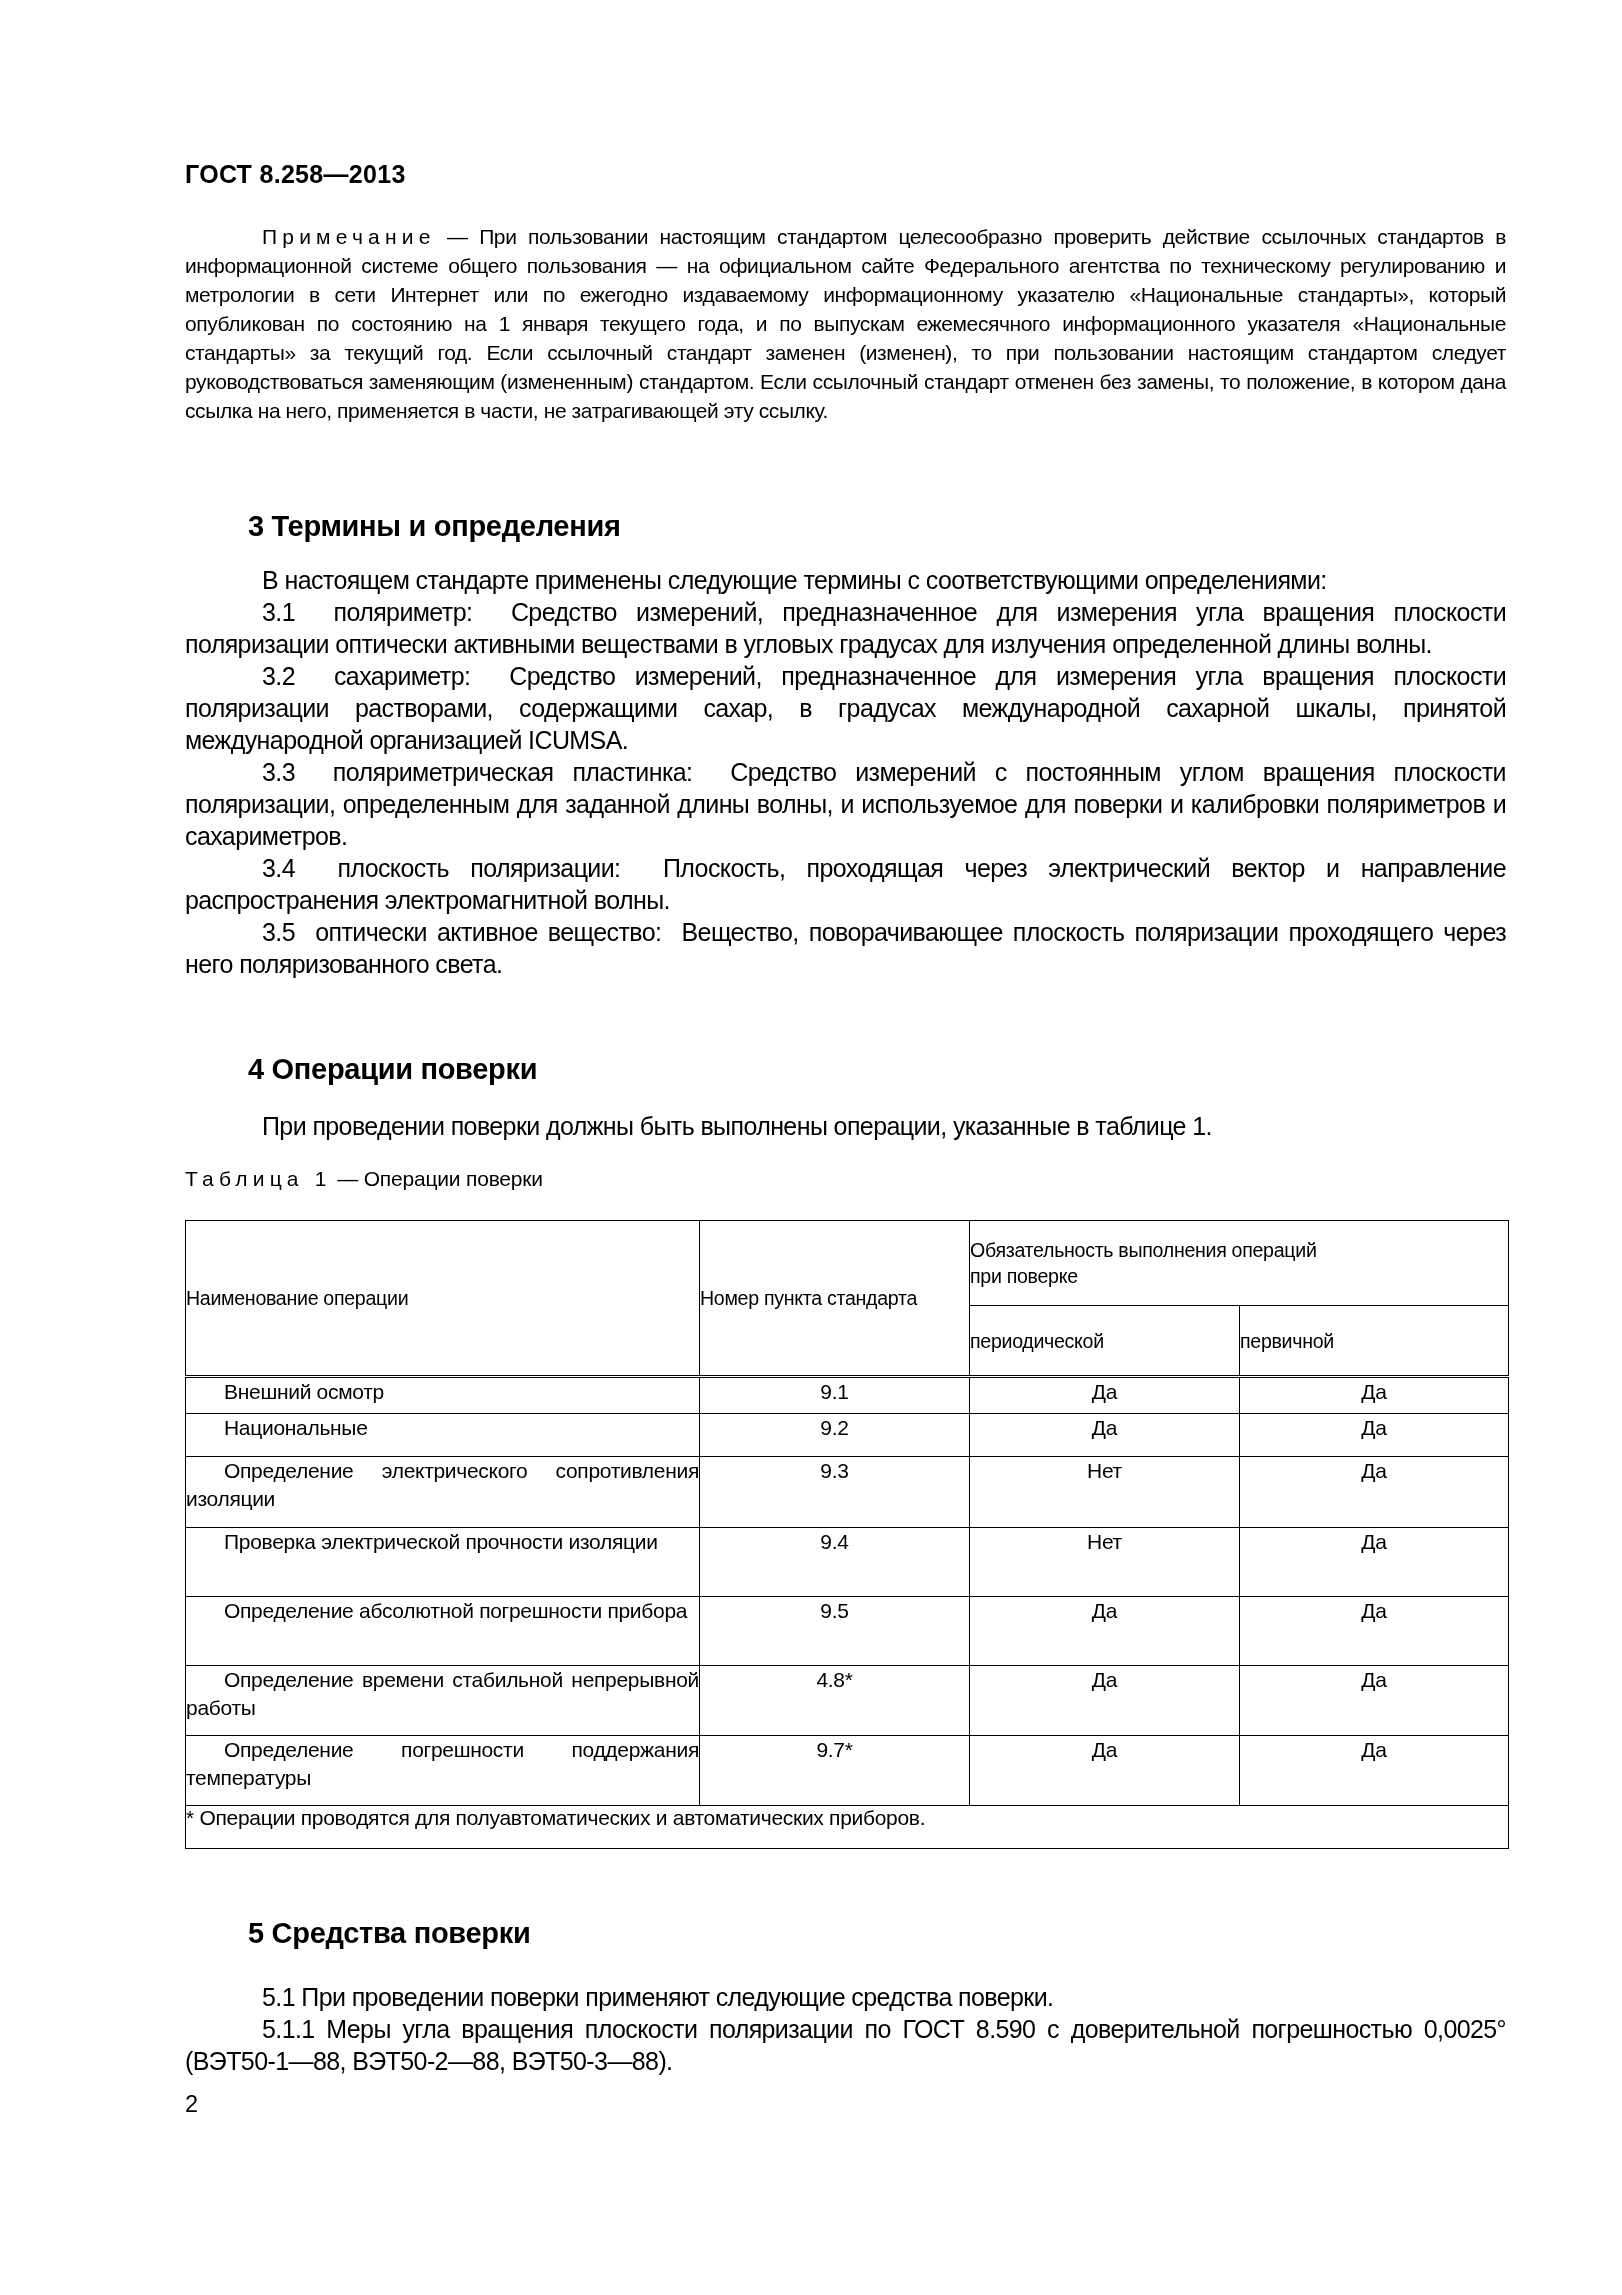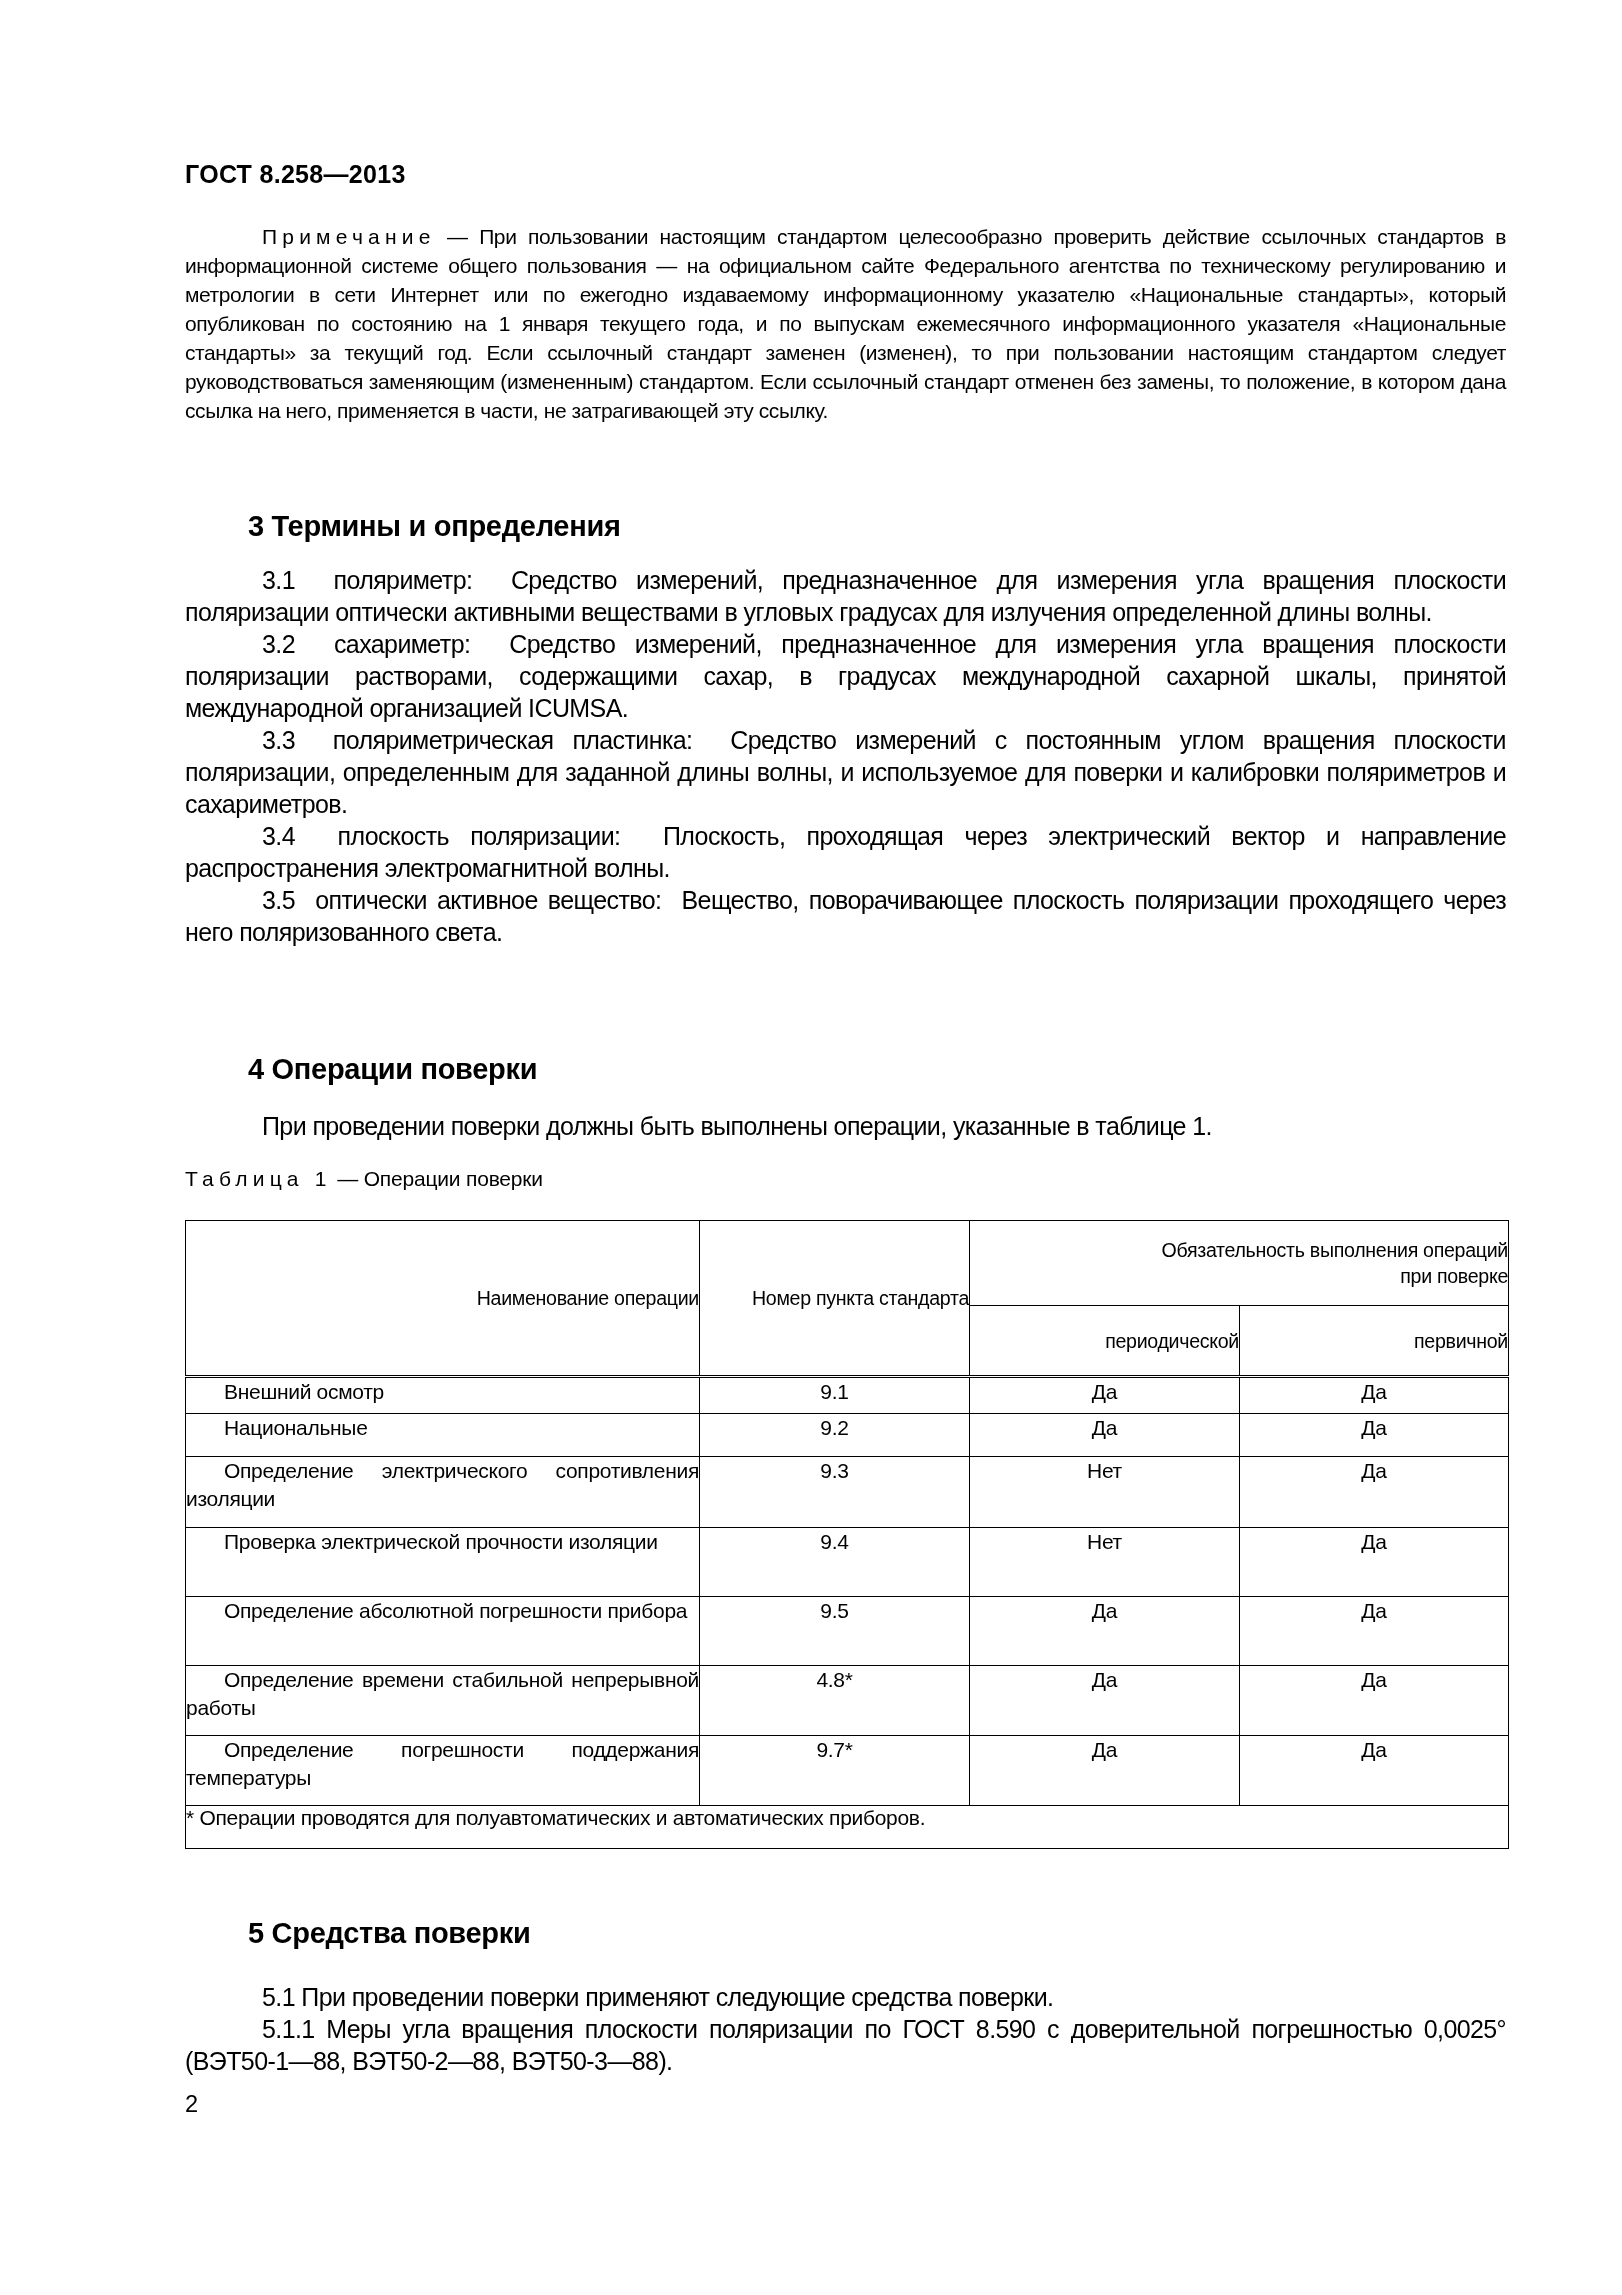--- a/index.html
+++ b/index.html
@@ -11,41 +11,42 @@
           text-align: justify; text-indent: 77px; letter-spacing: -0.4px; }
   .spaced { letter-spacing: 5.2px; }
   .h2 { left: 248px; font-size: 29px; font-weight: bold; letter-spacing: -0.3px; margin-top: 8px; }
   .body { left: 185px; width: 1321px; font-size: 25px; line-height: 32px; text-align: justify; letter-spacing: -0.6px; }
   .body p { margin: 0; text-indent: 77px; }
   .body b { font-weight: normal; }
   .caption { left: 185px; top: 1167px; font-size: 21px; letter-spacing: -0.2px; }
   table.ops { position: absolute; left: 185px; top: 1220px; width: 1322px; border-collapse: collapse;
               font-size: 21px; letter-spacing: -0.3px; table-layout: fixed; }
   table.ops th, table.ops td { border: 1px solid #000; padding: 0; vertical-align: top; font-weight: normal; }
-  table.ops th { vertical-align: middle; text-align: right; font-size: 19.6px; line-height: 26px; }
+  table.ops th { vertical-align: middle; text-align: left; font-size: 19.6px; line-height: 26px; }
   table.ops th.thin-l, table.ops td.thin-l { border-left-width: 0.7px; }
   .hdr-top { height: 84px; }
   .hdr-bot { height: 69px; }
   tr.dbl th { border-bottom: 3.9px double #000; }
   td.name { text-align: justify; text-align-last: left; padding: 13px 11.8px 0 11.8px; line-height: 27.5px; }
   td.name span { display: block; text-indent: 38px; }
   td.c { text-align: center; padding-top: 13px; line-height: 27.5px; }
   td.foot { padding: 14.4px 0 0 38px; height: 29px; }
   .footer-num { left: 185px; top: 2091px; font-size: 23.6px; }
 </style>
 </head>
 <body>
 
 <div class="abs doc-code">ГОСТ 8.258—2013</div>
 
 <div class="abs note"><span class="spaced">Примечание</span> <span>— При пользовании настоящим стандартом целесообразно проверить действие ссылочных стандартов в информационной системе общего пользования — на официальном сайте Федерального агентства по техническому регулированию и метрологии в сети Интернет или по ежегодно издаваемому информационному указателю «Национальные стандарты», который опубликован по состоянию на 1 января текущего года, и по выпускам ежемесячного информационного указателя «Национальные стандарты» за текущий год. Если ссылочный стандарт заменен (изменен), то при пользовании настоящим стандартом следует руководствоваться заменяющим (измененным) стандартом. Если ссылочный стандарт отменен без замены, то положение, в котором дана ссылка на него, применяется в части, не затрагивающей эту ссылку.</span></div>
 
 <div class="abs h2" style="top:502px">3  Термины и определения</div>
 
 <div class="abs body" style="top:564px">
+  <p>В настоящем стандарте применены следующие термины с соответствующими определениями:</p>
   <p><span>3.1</span>&nbsp;&nbsp;<b>поляриметр:</b>&nbsp;&nbsp;<span>Средство измерений, предназначенное для измерения угла вращения плоскости поляризации оптически активными веществами в угловых градусах для излучения определенной длины волны.</span></p>
   <p><span>3.2</span>&nbsp;&nbsp;<b>сахариметр:</b>&nbsp;&nbsp;<span>Средство измерений, предназначенное для измерения угла вращения плоскости поляризации растворами, содержащими сахар, в градусах международной сахарной шкалы, принятой международной организацией ICUMSA.</span></p>
   <p><span>3.3</span>&nbsp;&nbsp;<b>поляриметрическая пластинка:</b>&nbsp;&nbsp;<span>Средство измерений с постоянным углом вращения плоскости поляризации, определенным для заданной длины волны, и используемое для поверки и калибровки поляриметров и сахариметров.</span></p>
   <p><span>3.4</span>&nbsp;&nbsp;<b>плоскость поляризации:</b>&nbsp;&nbsp;<span>Плоскость, проходящая через электрический вектор и направление распространения электромагнитной волны.</span></p>
   <p><span>3.5</span>&nbsp;&nbsp;<b>оптически активное вещество:</b>&nbsp;&nbsp;<span>Вещество, поворачивающее плоскость поляризации проходящего через него поляризованного света.</span></p>
 </div>
 
 <div class="abs h2" style="top:1045px">4  Операции поверки</div>
 <div class="abs body" style="top:1110px">
   <p>При проведении поверки должны быть выполнены операции, указанные в таблице 1.</p>

